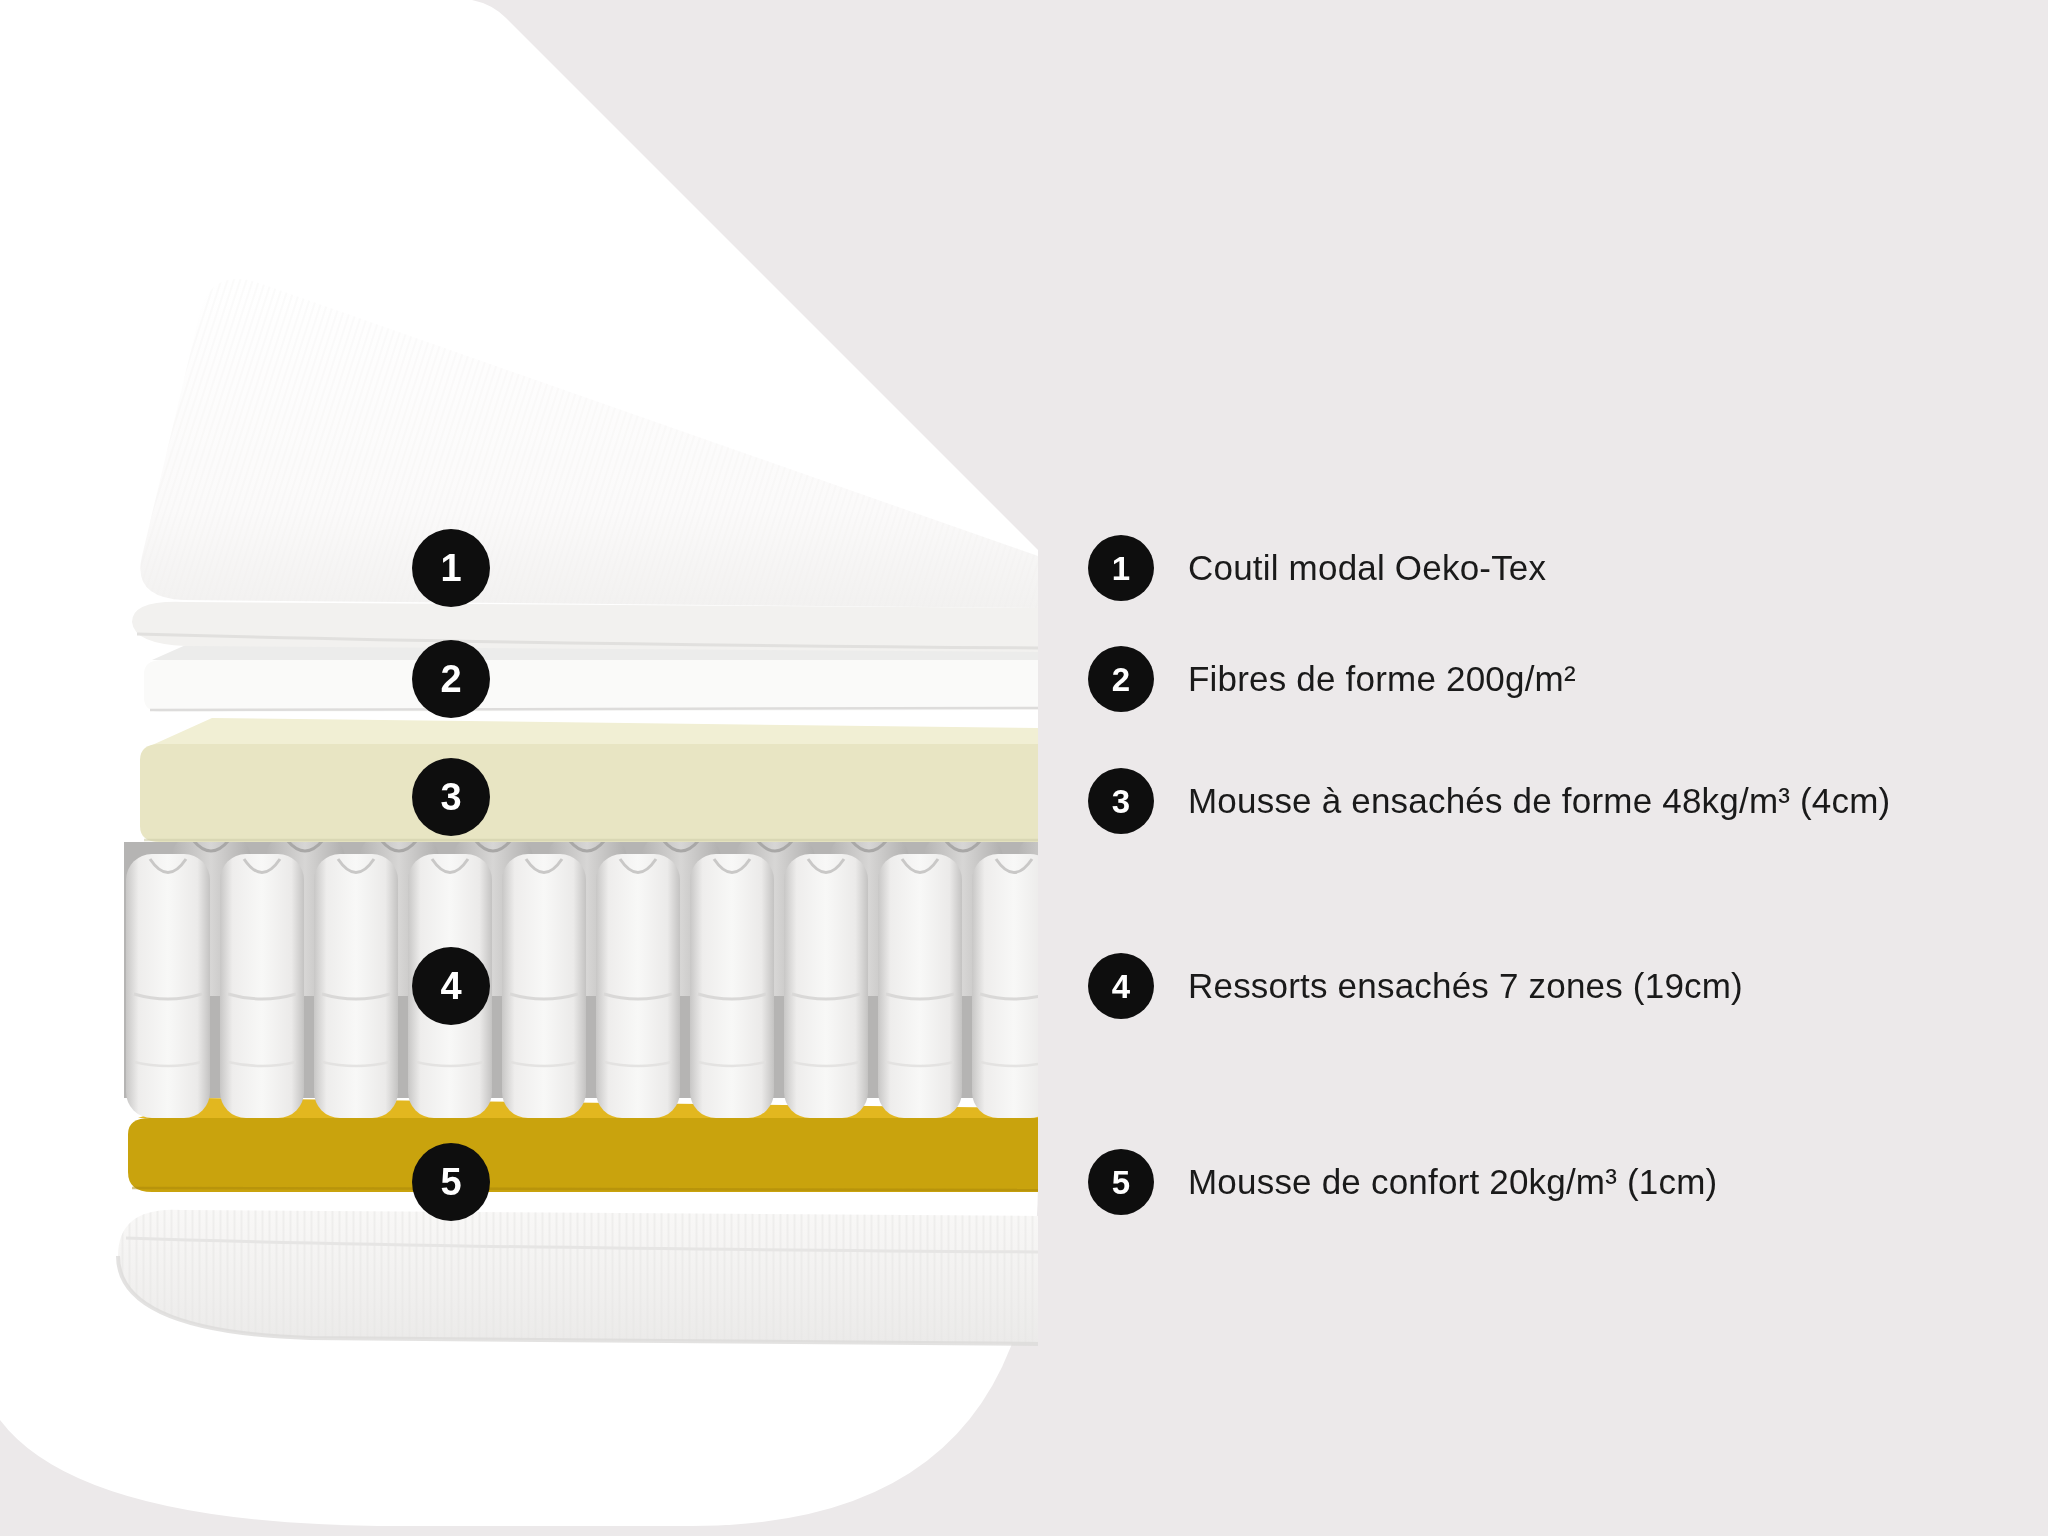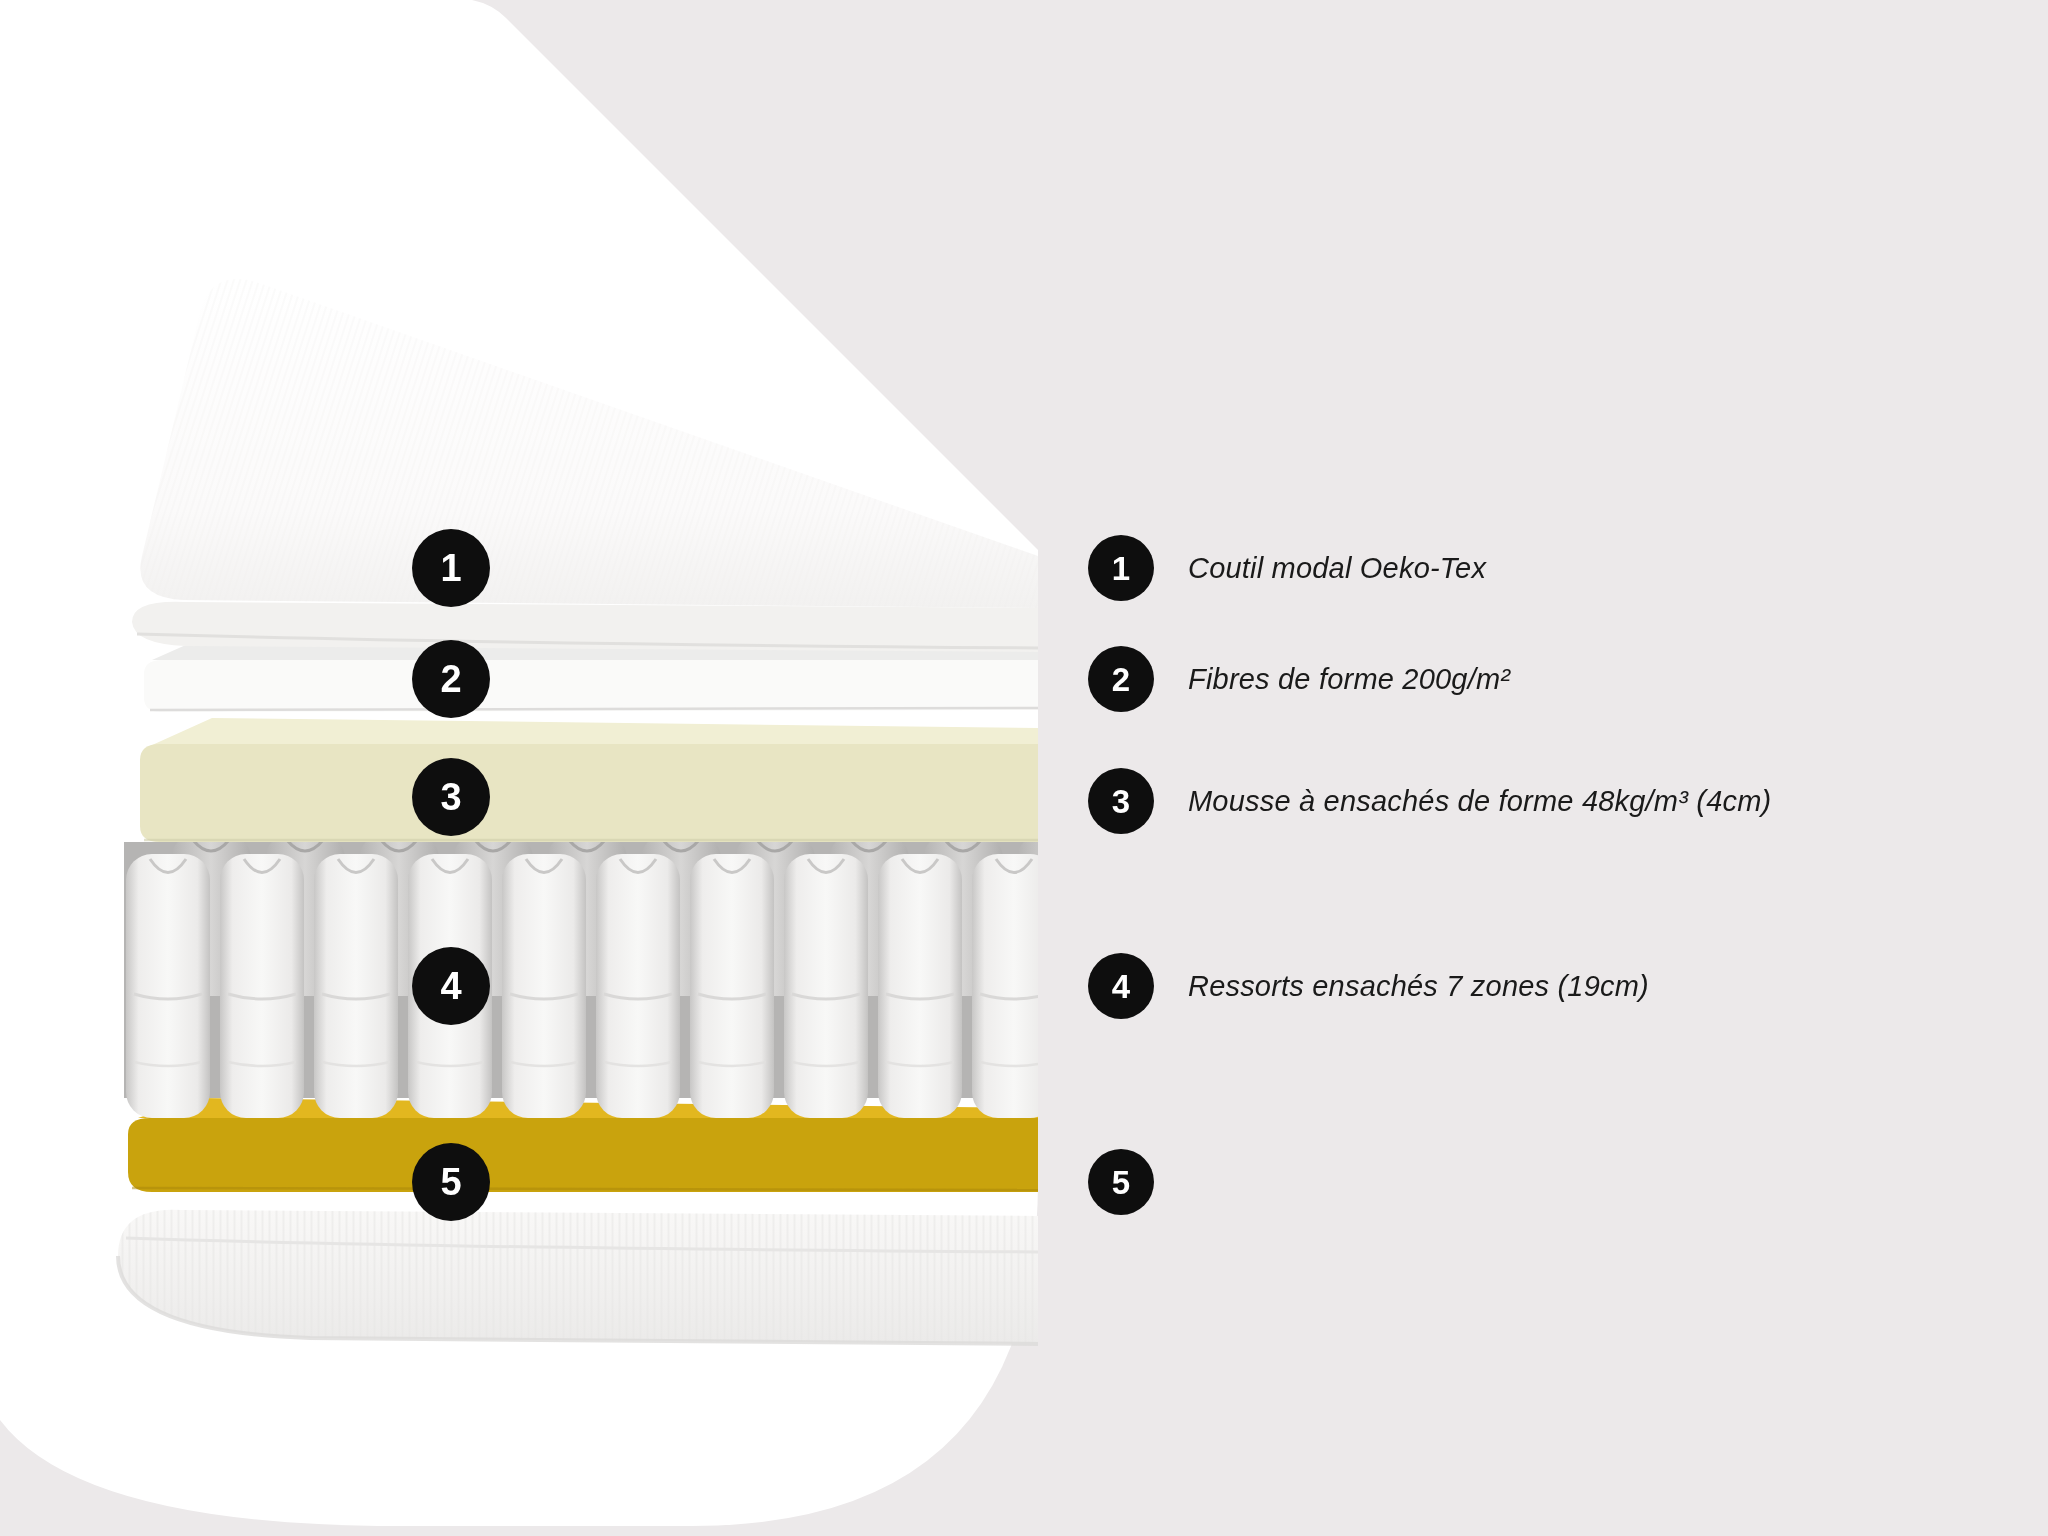--- a/index.html
+++ b/index.html
@@ -25,22 +25,22 @@
     position:absolute;left:1088px;display:flex;align-items:center;gap:34px;
     transform:translateY(-50%);
   }
   .legend-badge{
     width:66px;height:66px;border-radius:50%;flex:0 0 66px;
     background:var(--badge,#0e0e0e);color:var(--badge_text,#fff);
     display:flex;align-items:center;justify-content:center;
     font-size:33px;font-weight:600;line-height:1;
   }
   .legend-label{
-    font-size:29px;font-weight:500;color:var(--text,#1a1a1a);
-    letter-spacing:.2px;white-space:nowrap;font-style:italic;
+    font-size:35px;font-weight:500;color:var(--text,#1a1a1a);
+    letter-spacing:.2px;white-space:nowrap;
   }
 </style>
 </head>
 <body>
 
 <div class="stage">
 
   <svg width="2048" height="1536" viewBox="0 0 2048 1536">
     <defs>
       <linearGradient id="coverTop" x1="0" y1="0" x2="0" y2="1">
@@ -181,15 +181,16 @@
   <div class="legend-row" style="top:986px">
     <div class="legend-badge">
         <span>4</span>
       </div>
     <div class="legend-label">Ressorts ensachés 7 zones (19cm)</div>
   </div>
   <div class="legend-row" style="top:1182px">
     <div class="legend-badge">
         <span>5</span>
       </div>
+    <div class="legend-label">Mousse de confort 20kg/m³ (1cm)</div>
   </div>
 
 </div>
 
 </body></html>

